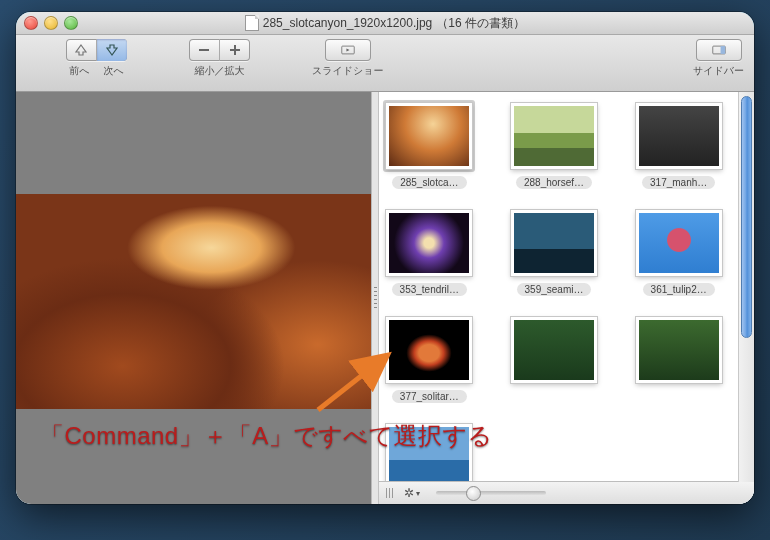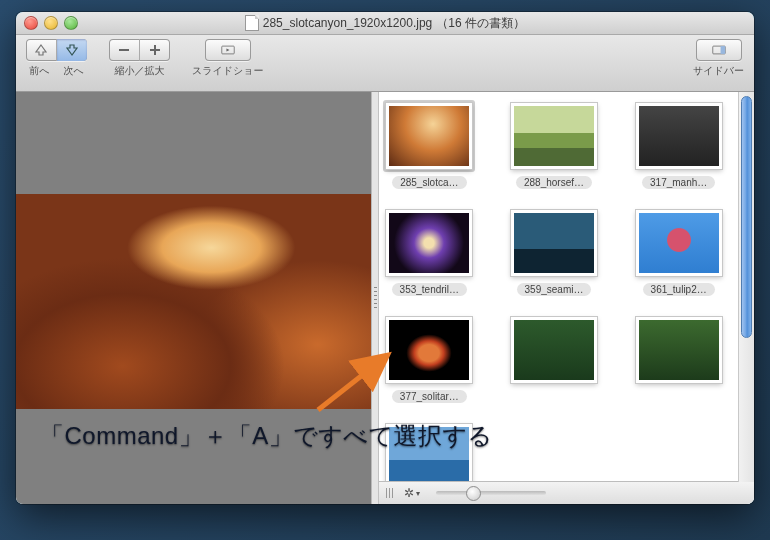--- a/index.html
+++ b/index.html
@@ -13,21 +13,21 @@
     overflow: hidden;
     position: relative;
   }
   .window {
     position: absolute;
     left: 16px;
     top: 12px;
     width: 738px;
     height: 492px;
     background: #7dd3fc;
-    border-radius: 7px;
+    border-radius: 15px;
     box-shadow: 0 12px 40px rgba(0,0,0,0.6), 0 0 0 1px rgba(0,0,0,0.3);
     display: flex;
     flex-direction: column;
     overflow: hidden;
   }
   .titlebar {
     height: 22px;
     background: linear-gradient(#e8e8e8, #cfcfcf);
     border-bottom: 1px solid #a9a9a9;
     display: flex;
@@ -80,20 +80,21 @@
     border-bottom: 1px solid #9a9a9a;
     display: flex;
     align-items: flex-start;
     padding: 4px 10px 0;
     gap: 22px;
   }
   .tb-group {
     display: flex;
     flex-direction: column;
     align-items: center;
+    margin-left: 40px;
   }
   .seg {
     display: flex;
     height: 22px;
     border-radius: 4px;
     overflow: hidden;
     box-shadow: 0 1px 0 rgba(255,255,255,0.6), inset 0 0 0 1px #9a9a9a;
     background: linear-gradient(#fdfdfd, #dcdcdc);
   }
   .seg-btn {
@@ -271,21 +272,21 @@
     width: 90px;
     height: 70px;
     pointer-events: none;
   }
   .annotation-text {
     position: absolute;
     left: 40px;
     top: 420px;
     font-size: 24px;
     font-weight: 500;
-    color: #0f172a;
+    color: #b91c1c;
     text-shadow: 0 1px 2px rgba(0,0,0,0.5);
     letter-spacing: 0.5px;
     white-space: nowrap;
   }
 
   
   .t0 { background: radial-gradient(ellipse at 55% 30%, #f5d397, #cf7a36 45%, #5c2a13); }
   .t1 { background: linear-gradient(#c6d89a 45%, #7a9b4a 45% 70%, #4f6a35 70%); }
   .t2 { background: linear-gradient(#444,#222); }
   .t3 { background: linear-gradient(#dce5ec 55%, #b94a3b 55% 65%, #455 65%); }

